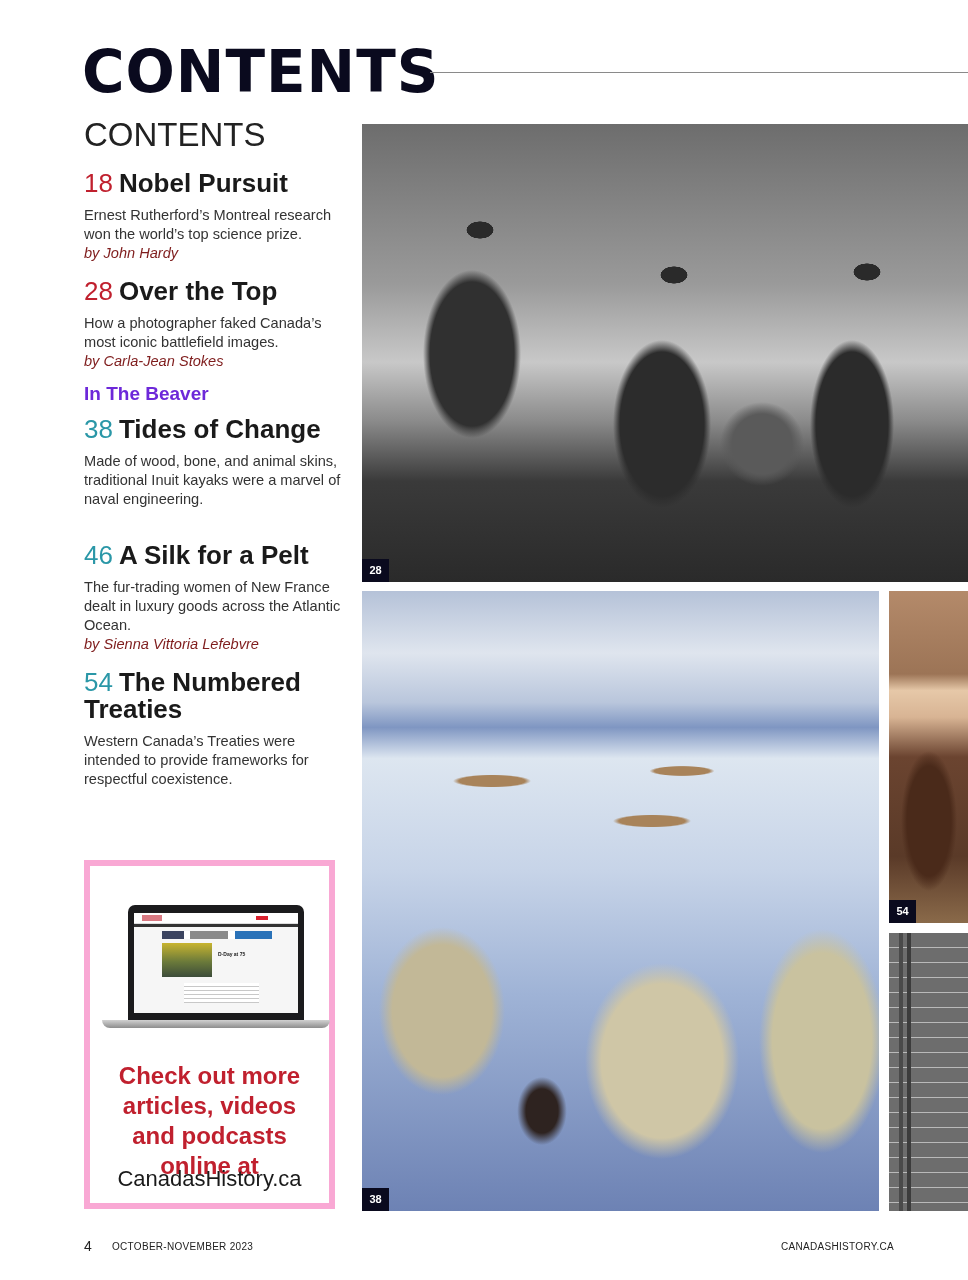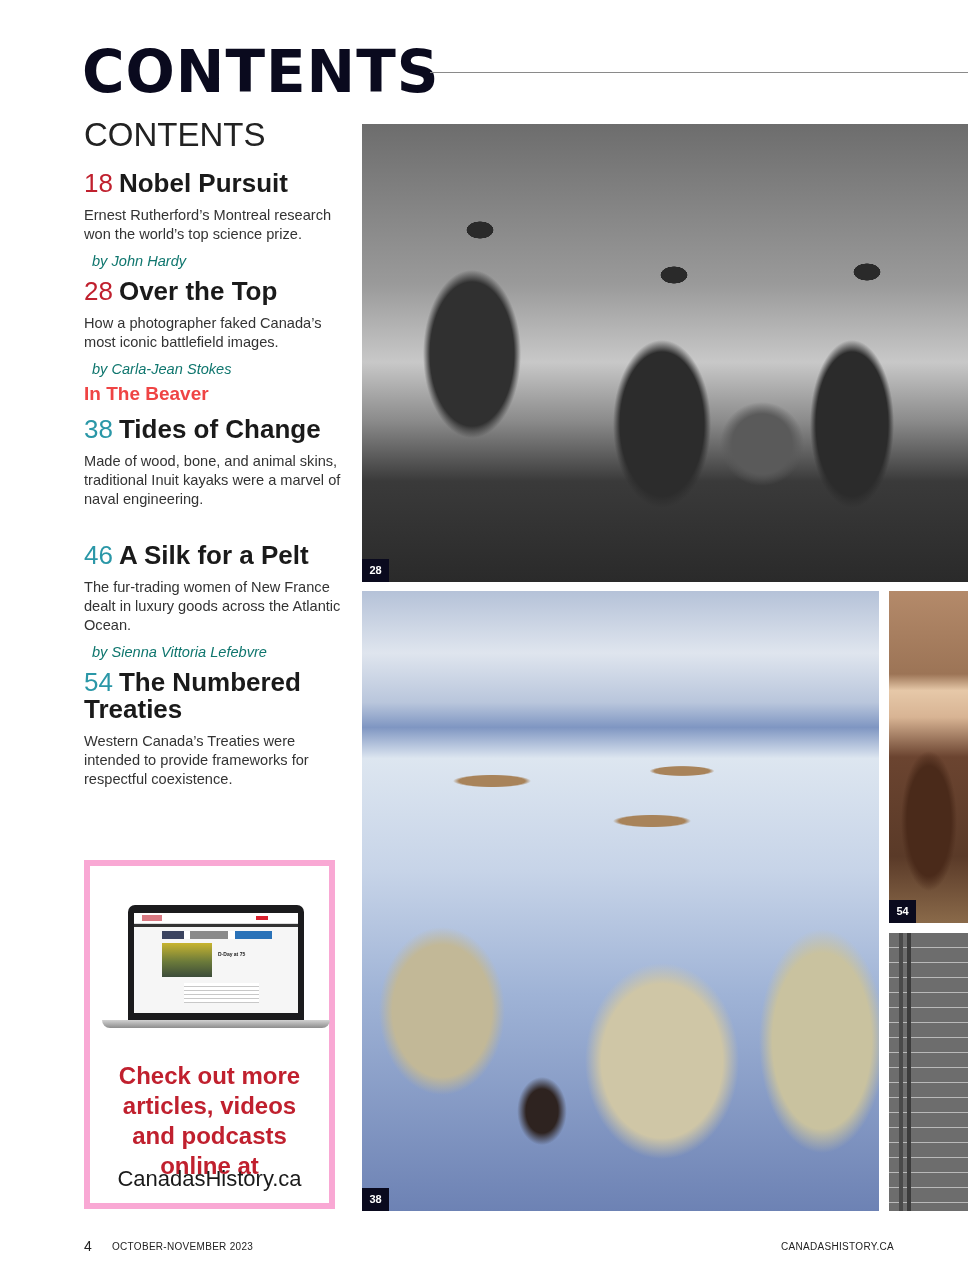--- a/index.html
+++ b/index.html
@@ -8,22 +8,22 @@
   .contents-title { position:absolute; left:82px; top:40px; font-family:"DejaVu Sans", sans-serif; font-weight:bold; font-size:58px; letter-spacing:1px; color:#0a0a1e; line-height:64px; margin:0;text-align:right; }
   .title-rule { position:absolute; left:430px; top:72px; width:538px; height:1px; background:#8a8a8a; }
 
   .features-heading { position:absolute; left:84px; top:116px; font-size:33px; color:#222; line-height:38px; margin:0; font-weight:normal; }
   .toc-entry { position:absolute; left:0; width:262px; }
   .entry-title { font-weight:bold; font-size:26px; line-height:27px; margin:0; color:#1a1a1a; }
   .entry-num { font-weight:normal; margin-right:6px; }
   .num-red { color:#c0202e; }
   .num-teal { color:#2a97a7; }
   .entry-desc { font-size:14.6px; line-height:19px; color:#333; margin:9px 0 0 0; }
-  .entry-byline { font-size:14.6px; line-height:19px; color:#0f766e; font-style:italic; margin:8px; }
-  .section-label { position:absolute; left:84px; top:383px; font-size:19px; font-weight:bold; color:#ef4444; line-height:22px; }
+  .entry-byline { font-size:14.6px; line-height:19px; color:#7f1d1d; font-style:italic; margin:0; }
+  .section-label { position:absolute; left:84px; top:383px; font-size:19px; font-weight:bold; color:#6d28d9; line-height:22px; }
 
   .promo { position:absolute; left:84px; top:860px; width:251px; height:349px; border:6px solid #f9a8d4; box-sizing:border-box; background:#fff; }
   .laptop { position:absolute; left:12px; top:35px; width:228px; height:135px; }
   .laptop-screen { position:absolute; left:26px; top:4px; width:176px; height:115px; background:#1b1b1d; border-radius:7px 7px 0 0; }
   .laptop-display { position:absolute; left:6px; top:8px; right:6px; bottom:7px; background:#f6f6f6; }
   .laptop-base { position:absolute; left:0; top:119px; width:228px; height:8px; background:linear-gradient(#d2d2d2,#8e8e8e); border-radius:0 0 30px 30px; }
   .mini-nav { position:absolute; left:0; right:0; top:0; height:10px; background:#fff; border-bottom:1px solid #ddd; }
   .mini-nav-logo { position:absolute; left:8px; top:2px; width:20px; height:6px; background:#c0202e; opacity:.6; }
   .mini-nav-btn { position:absolute; right:30px; top:3px; width:12px; height:4px; background:#d8202e; }
   .mini-bar { position:absolute; left:0; right:0; top:11px; height:3px; background:#333; }

